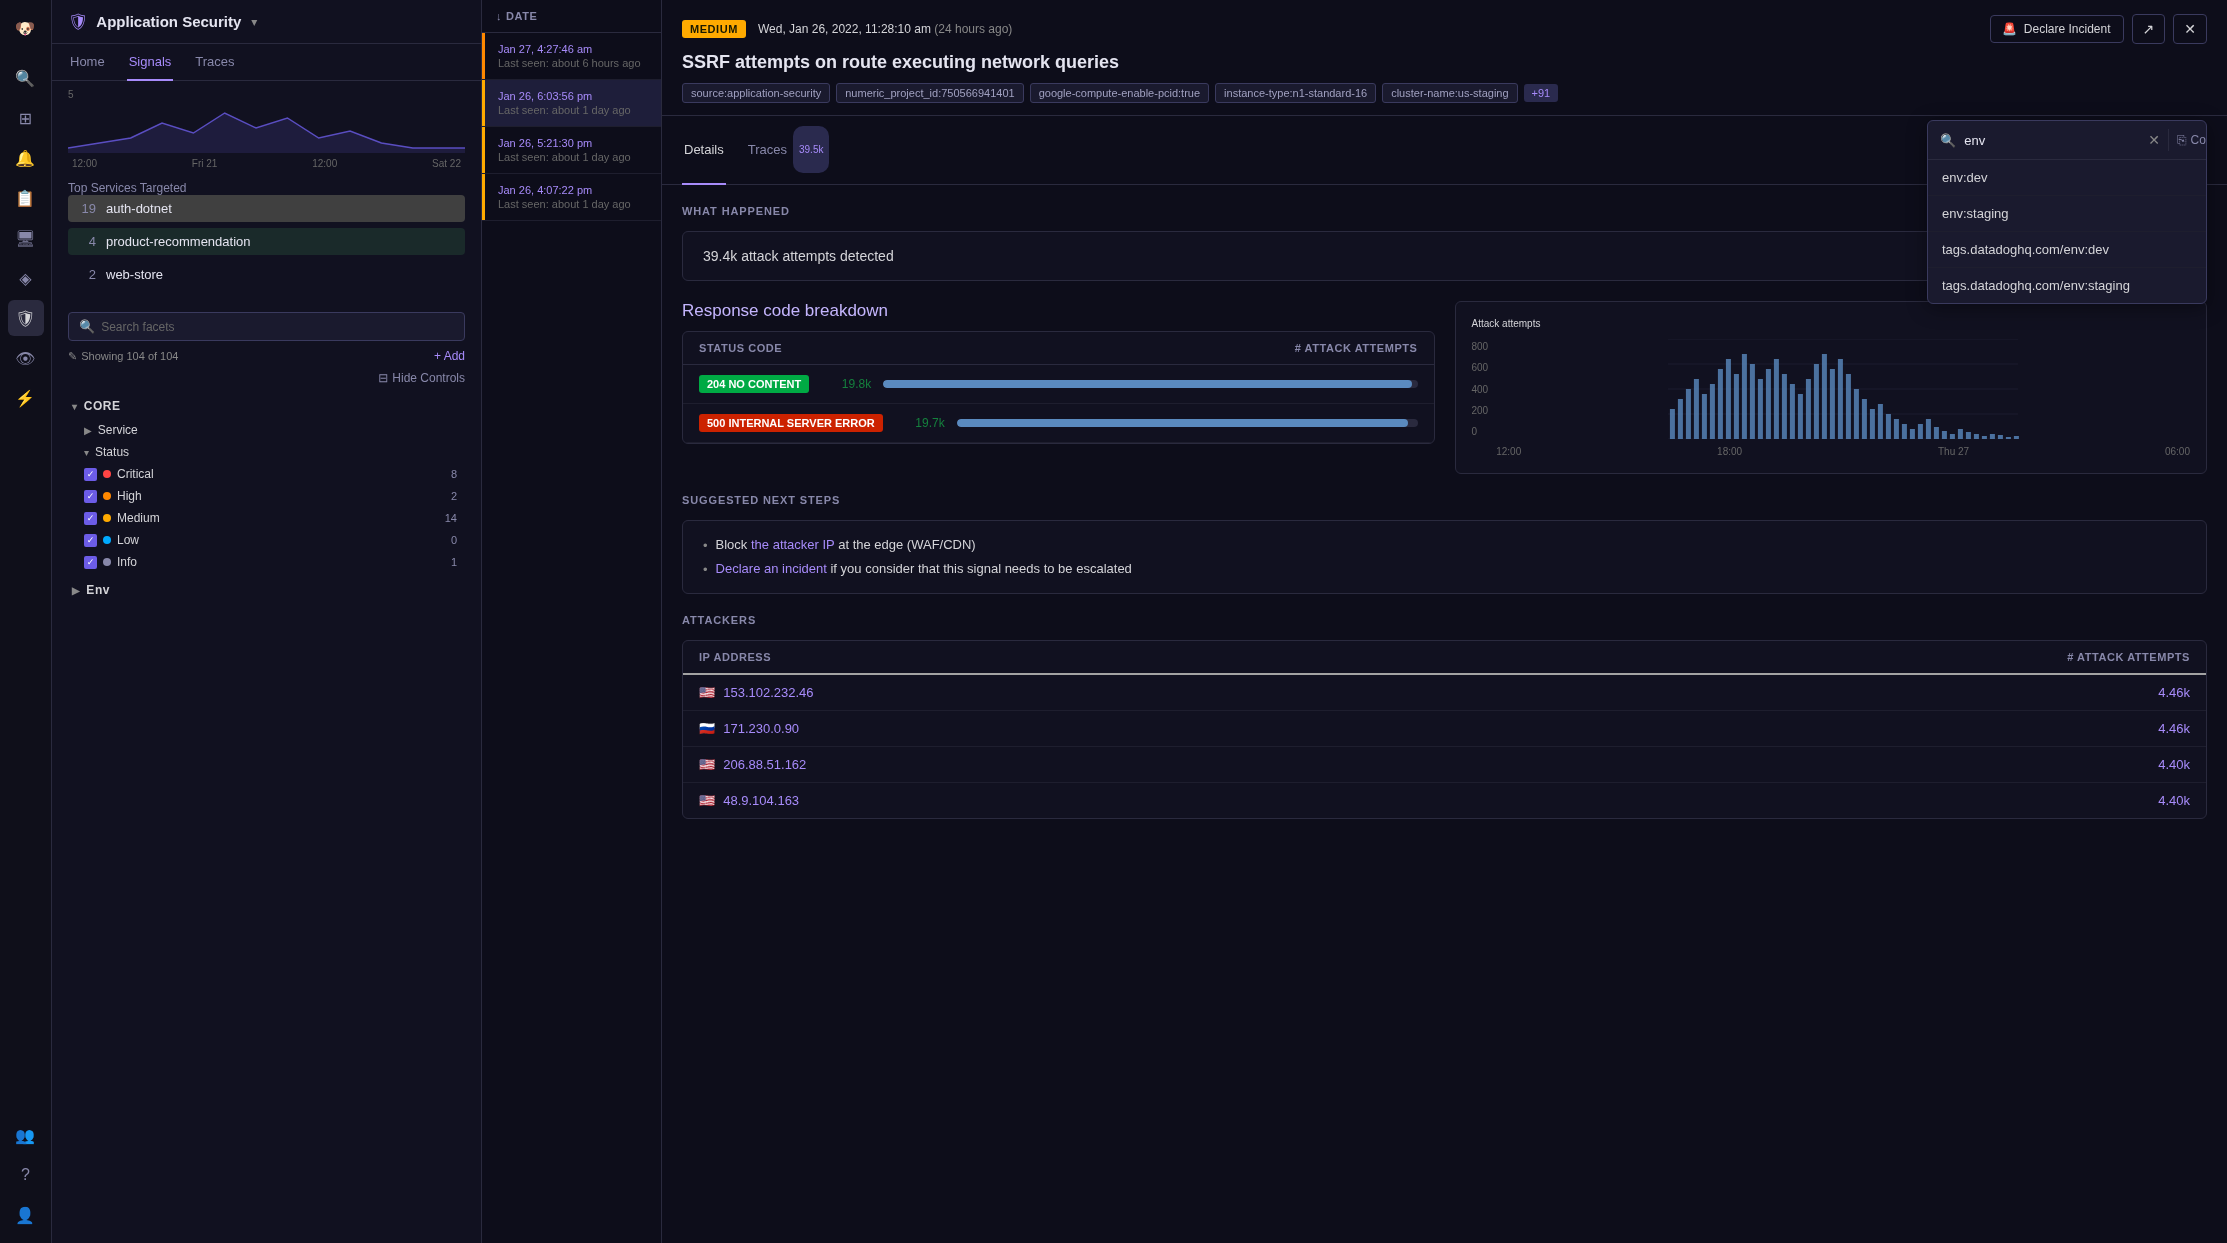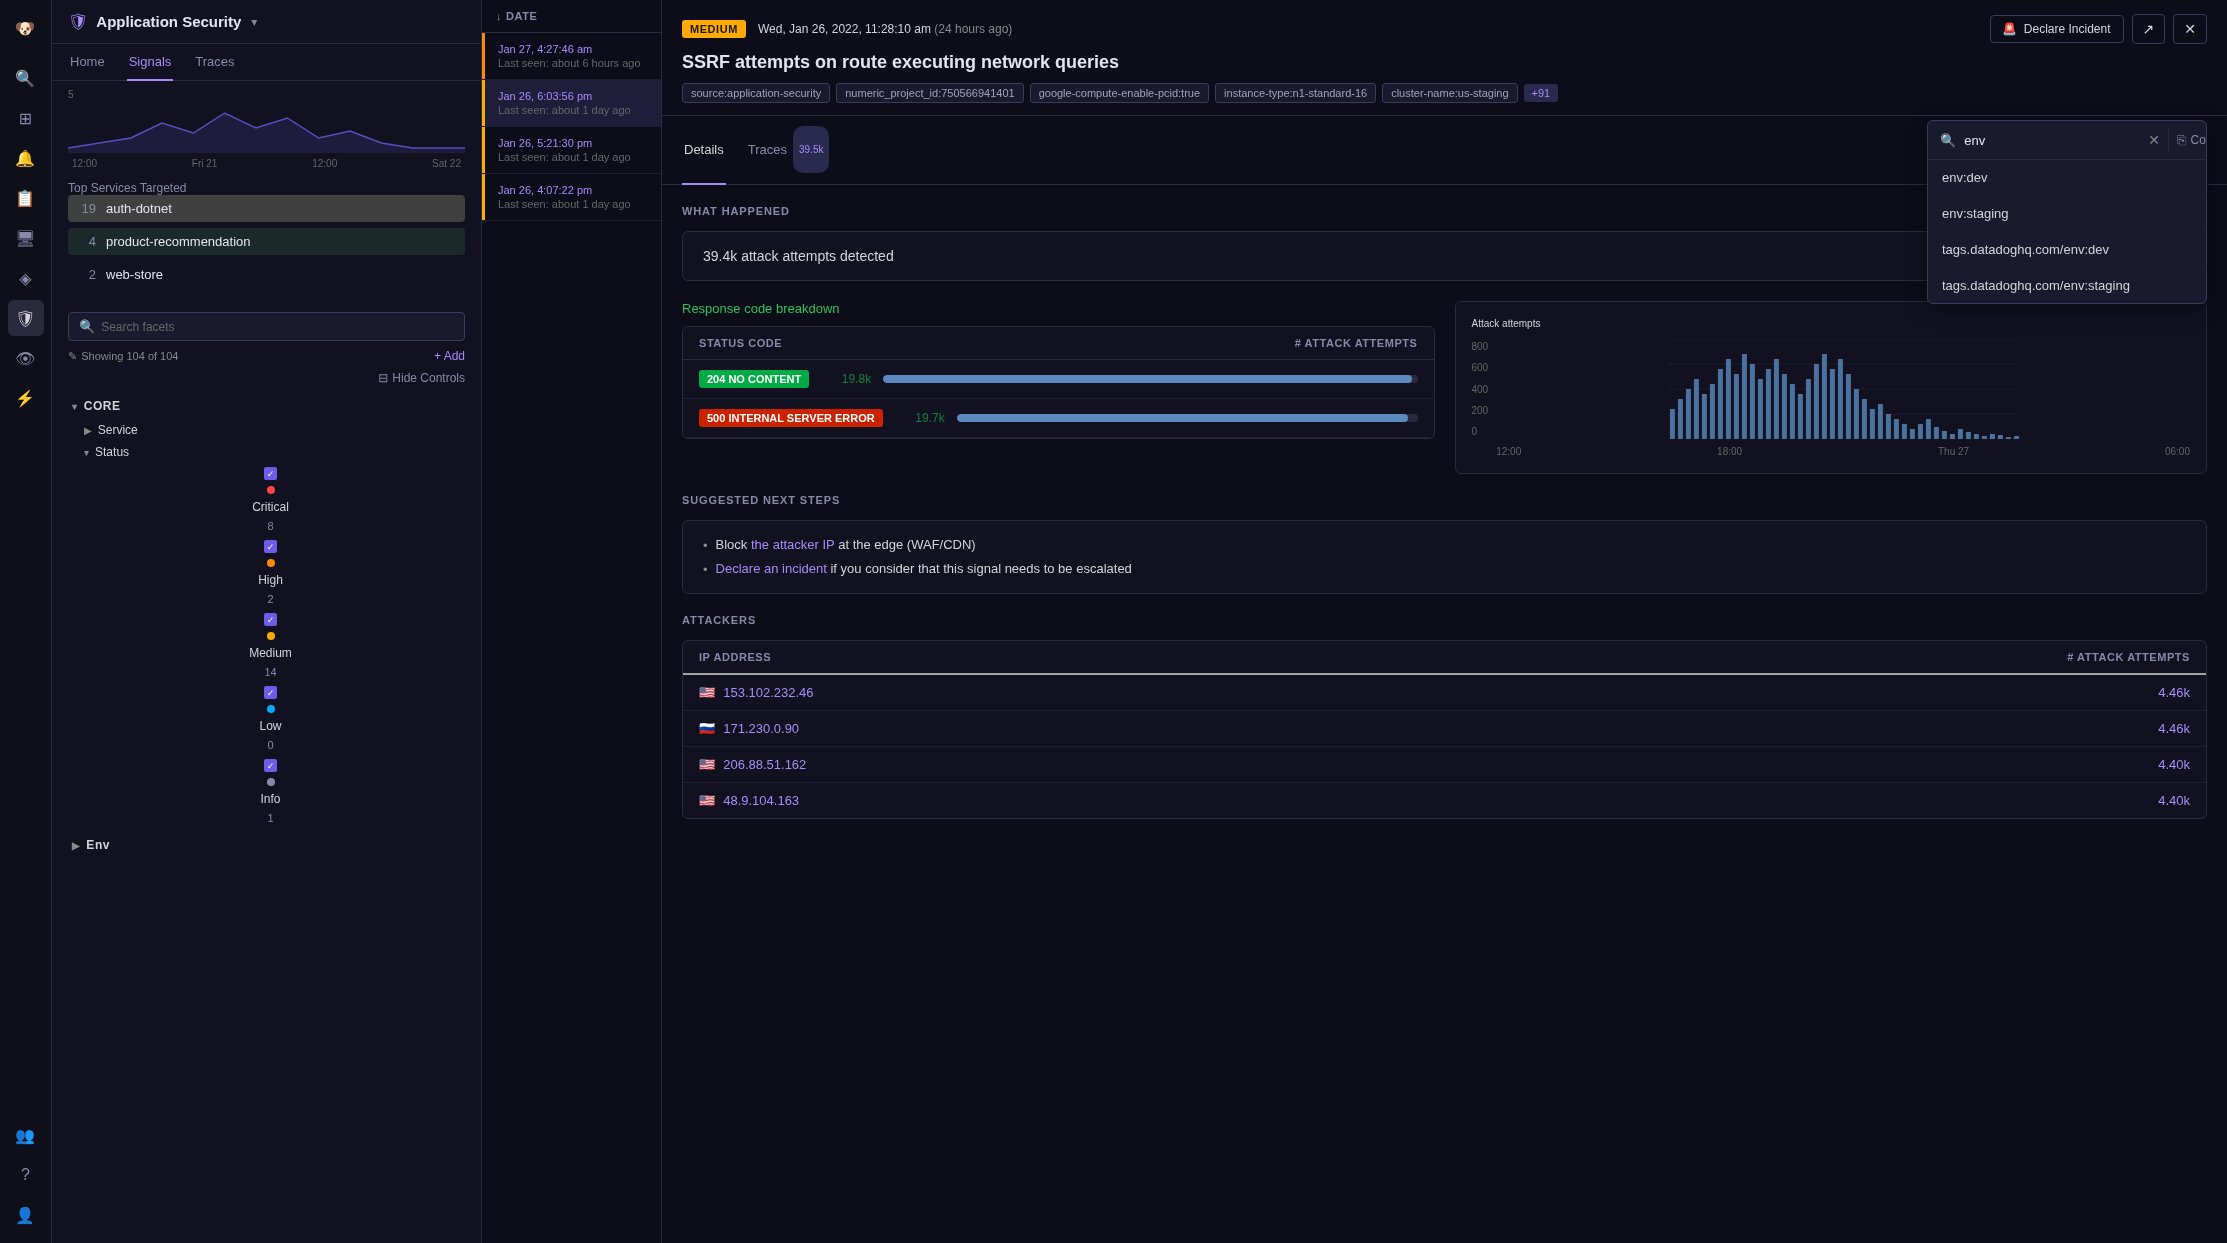--- a/index.html
+++ b/index.html
@@ -160,21 +160,20 @@
       cursor: pointer;
       color: #d4d4d8;
       font-size: 12px;
     }
 
     .status-items { padding-left: 8px; }
     .status-item {
       display: flex; align-items: center; gap: 6px;
       padding: 4px 8px;
       font-size: 12px;
-      flex-direction: column;
     }
     .status-item-label { flex: 1; color: #d4d4d8; }
     .status-count { color: #8888aa; font-size: 11px; }
     .checkbox {
       width: 13px; height: 13px;
       background: #6c5ce7;
       border-radius: 2px;
       display: flex; align-items: center; justify-content: center;
       flex-shrink: 0;
     }
@@ -683,21 +682,21 @@
 
   <div class="detail-content">
 
     <div class="section-title">WHAT HAPPENED</div>
 
     <div class="attack-summary">39.4k attack attempts detected</div>
 
     <div class="two-col">
 
       <div>
-        <div style="font-size:13px; color:#22c55e; margin-bottom:10px; font-weight:500;">Response code breakdown</div>
+        <div style="font-size:17px; color:#c4b5fd; margin-bottom:10px; font-weight:500;">Response code breakdown</div>
         <div class="response-table">
           <div class="response-table-header">
             <span class="col1">STATUS CODE</span>
             <span class="col2"># ATTACK ATTEMPTS</span>
           </div>
           <div class="response-table-row">
             <span class="status-code-badge status-204">204 NO CONTENT</span>
             <span class="attack-count">19.8k</span>
             <div class="attack-bar-wrap">
               <div class="attack-bar" style="width:99%;"></div>

